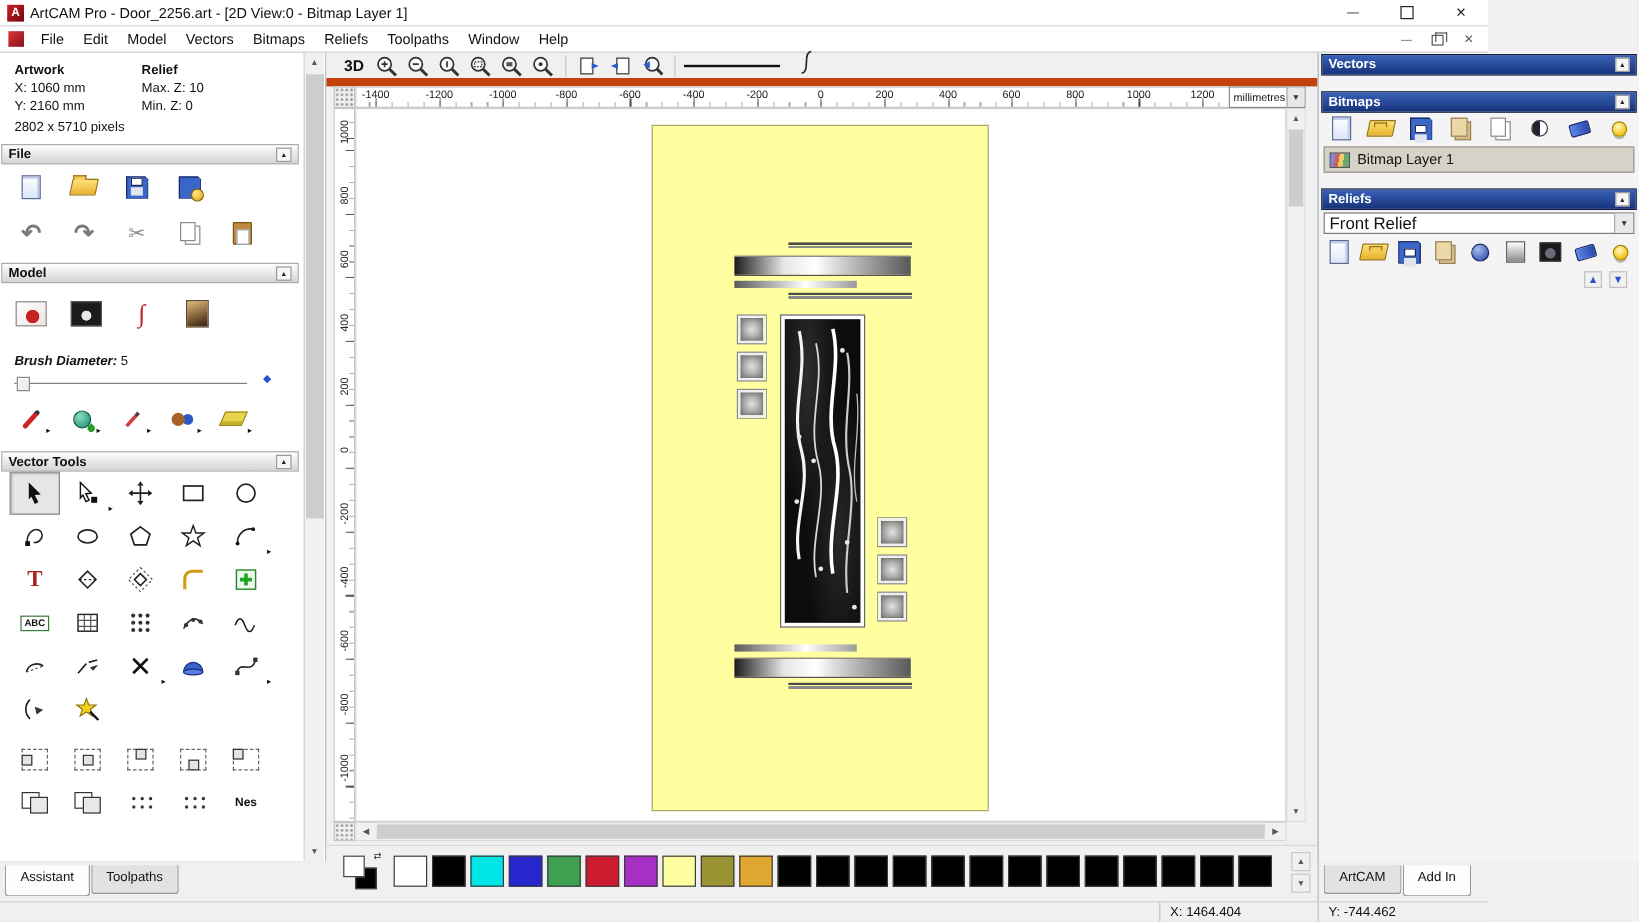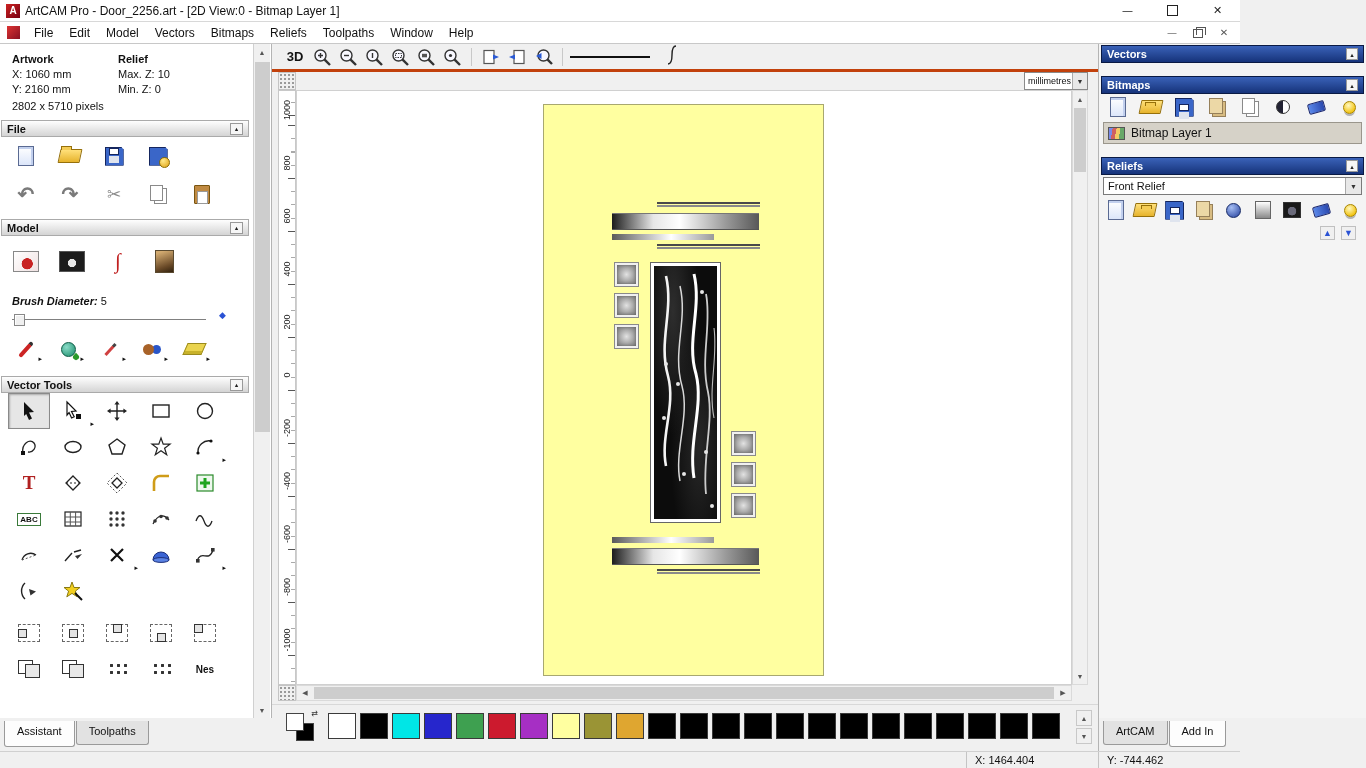--- a/index.html
+++ b/index.html
@@ -150,21 +150,21 @@
 
   
   .left-tabs { position:absolute; left:0; top:718px; width:272px; height:33px; background:#f0f0f0; padding:3px 0 0 4px; display:flex; }
   .tab { height:24px; padding:4px 12px 0 12px; font-size:11px; background:#e2e2e2; border:1px solid #9a9a9a; border-top:none;
     border-radius:0 0 3px 3px; margin-right:1px; }
   .tab[data-active="true"] { background:#fdfdfd; height:26px; }
 
   
   .main { position:absolute; left:272px; top:44px; width:826px; height:707px; background:#f0f0f0; }
   .main-toolbar { position:absolute; left:0; top:0; width:100%; height:28px; background:#f0f0f0;
-    border-bottom:3px solid #c2410c; display:flex; align-items:center; padding-left:10px; gap:2px; }
+    border-bottom:7px solid #c2410c; display:flex; align-items:center; padding-left:10px; gap:2px; }
   .tbtn { width:24px; height:22px; display:flex; align-items:center; justify-content:center; border:1px solid transparent; }
   .tbtn.txt { font-weight:bold; font-size:13px; width:26px; }
   .tsep { width:1px; height:18px; background:#c8c8c8; margin:0 5px; }
   .linewidget { width:88px; height:20px; display:flex; align-items:center; }
   .linewidget::before { content:""; width:80px; height:2px; background:#111; }
   .curvewidget { font-size:16px; font-family:"Liberation Serif", serif; color:#111; padding:0 4px; }
 
   .corner { position:absolute; background:#f0f0f0; border:1px solid #c4c4c4;
     background-image:radial-gradient(#9a9a9a 1px,transparent 1.2px); background-size:4px 4px; }
   .corner-tl { left:6px; top:28px; width:18px; height:18px; }
@@ -235,21 +235,21 @@
   .layer-row { display:flex; align-items:center; gap:6px; height:22px; margin:2px 4px; padding-left:4px; font-size:12px; }
   .layer-row.selected { background:#d6d2c8; border:1px solid #9a968c; }
   .thumb-bitmap { width:17px; height:13px; border:1px solid #555;
     background:linear-gradient(100deg,#7a8ae8 22%,#d06060 22% 45%,#f2cc66 45% 68%,#68a868 68%); }
   .thumb-relief { position:relative; width:19px; height:14px; border:1px solid #888;
     background:radial-gradient(circle at 50% 50%,#e0e0e0 15%,#989898 60%,#c0c0c0); }
   .thumb-relief::after { content:"+"; position:absolute; left:-4px; bottom:-6px; font-size:9px; font-weight:bold; color:#333; }
   .expand { font-size:8px; color:#222; } .expand::before { content:"▸"; }
   .rowbulb { margin-left:auto; margin-right:6px; }
   .combo { height:18px; margin:2px 4px; background:#fff; border:1px solid #7a7a7a; display:flex; align-items:center;
-    font-size:11px; padding-left:4px; }
+    font-size:14px; padding-left:4px; }
   .combo .cbtn { margin-left:auto; width:16px; height:16px; background:#e8e8e8; border-left:1px solid #aaa;
     display:flex; align-items:center; justify-content:center; font-size:7px; color:#333; }
   .combo .cbtn::before { content:"▼"; }
   .updown { display:flex; justify-content:flex-end; gap:6px; padding:3px 10px 0 0; }
   .udbtn { width:15px; height:14px; display:flex; align-items:center; justify-content:center;
     font-size:9px; color:#2a52d4; background:#f0f0f0; border:1px solid #c0c0c0; }
   .right-tabs { position:absolute; left:0; top:674px; width:100%; height:33px; background:#f0f0f0; padding:3px 0 0 4px; display:flex; }
 
   
   .statusbar { position:absolute; left:0; bottom:0; width:100%; height:17px; background:#f0f0f0;
@@ -674,20 +674,37 @@
       <span class="tsep"></span>
       <span class="linewidget"></span>
       <span class="curvewidget">
         <svg viewBox="0 0 16 22" width="16" height="22">
             <path d="M12 2c-4 0-4 6-4 9s0 9-4 9" fill="none" stroke="#222" stroke-width="1.4"></path>
           </svg>
       </span>
     </div>
 
     <div class="corner corner-tl"></div>
+    <div class="hruler">
+
+    <span class="hlbl" style="left: 16px;">-1400</span>
+        <span class="hlbl" style="left: 69px;">-1200</span>
+        <span class="hlbl" style="left: 122px;">-1000</span>
+        <span class="hlbl" style="left: 175px;">-800</span>
+        <span class="hlbl" style="left: 228px;">-600</span>
+        <span class="hlbl" style="left: 281px;">-400</span>
+        <span class="hlbl" style="left: 334px;">-200</span>
+        <span class="hlbl" style="left: 387px;">0</span>
+        <span class="hlbl" style="left: 440px;">200</span>
+        <span class="hlbl" style="left: 493px;">400</span>
+        <span class="hlbl" style="left: 546px;">600</span>
+        <span class="hlbl" style="left: 599px;">800</span>
+        <span class="hlbl" style="left: 652px;">1000</span>
+        <span class="hlbl" style="left: 705px;">1200</span>
+      </div>
     <div class="units">
       <span>millimetres</span>
       <span class="cbtn"></span>
     </div>
     <div class="vruler">
 
     <span class="vlbl" style="top: 14px;">1000</span>
         <span class="vlbl" style="top: 67px;">800</span>
         <span class="vlbl" style="top: 120px;">600</span>
         <span class="vlbl" style="top: 173px;">400</span>

